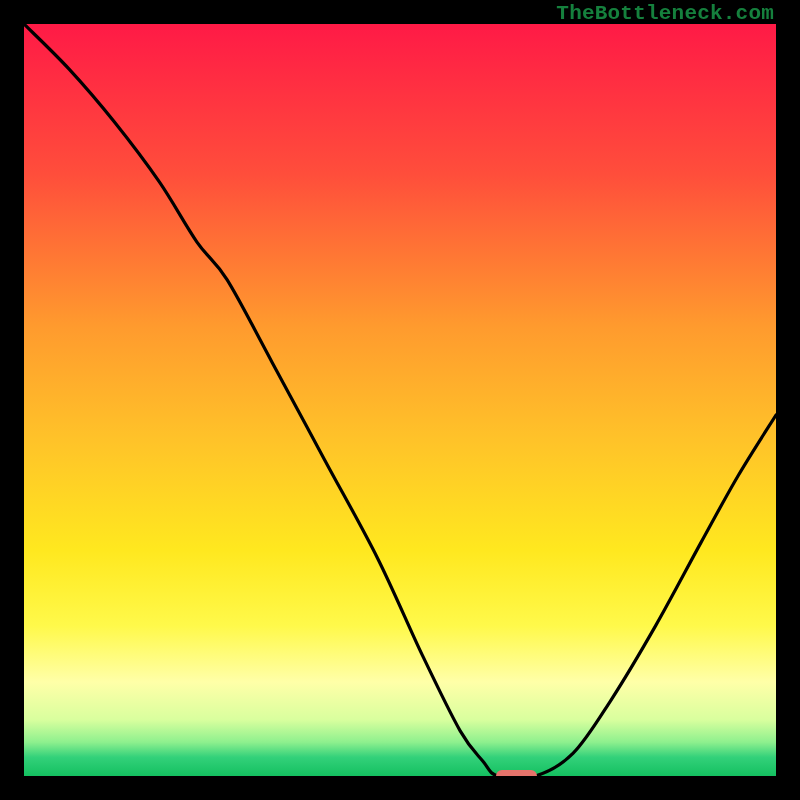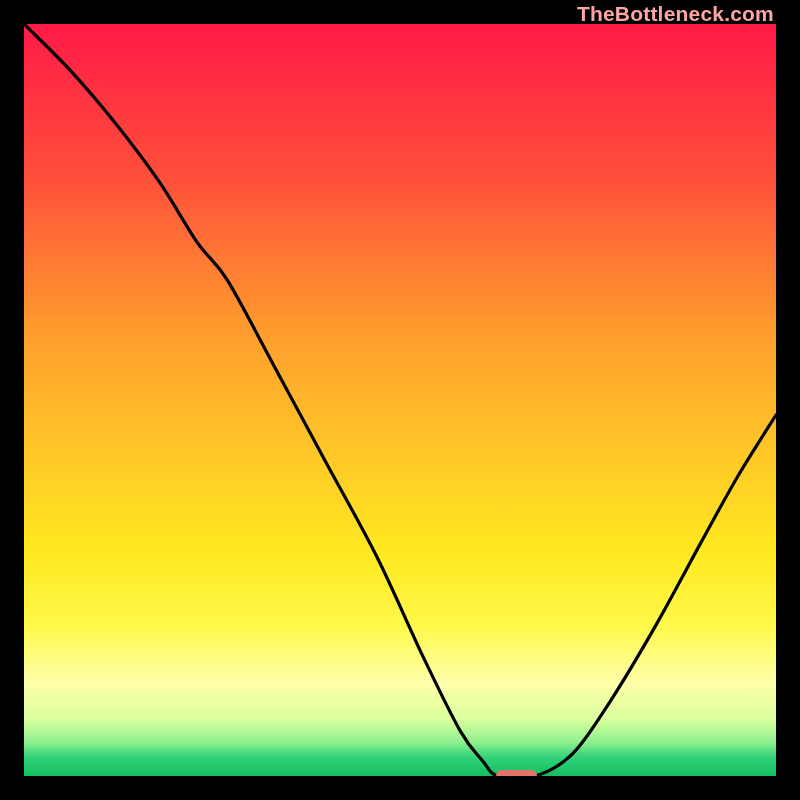--- a/index.html
+++ b/index.html
@@ -27,24 +27,24 @@
     overflow: hidden;
   }
   .gradient-bg {
     position: absolute;
     inset: 0;
   }
   .watermark {
     position: absolute;
     top: 2px;
     right: 26px;
-    font-family: Liberation Sans, sans-serif;
+    font-family: Liberation Mono, monospace;
     font-size: 21px;
     font-weight: 600;
-    color: #fca5a5;
+    color: #15803d;
     letter-spacing: 0.2px;
   }
   svg.curve {
     position: absolute;
     inset: 0;
   }
   .marker {
     position: absolute;
     border-radius: 999px;
   }

